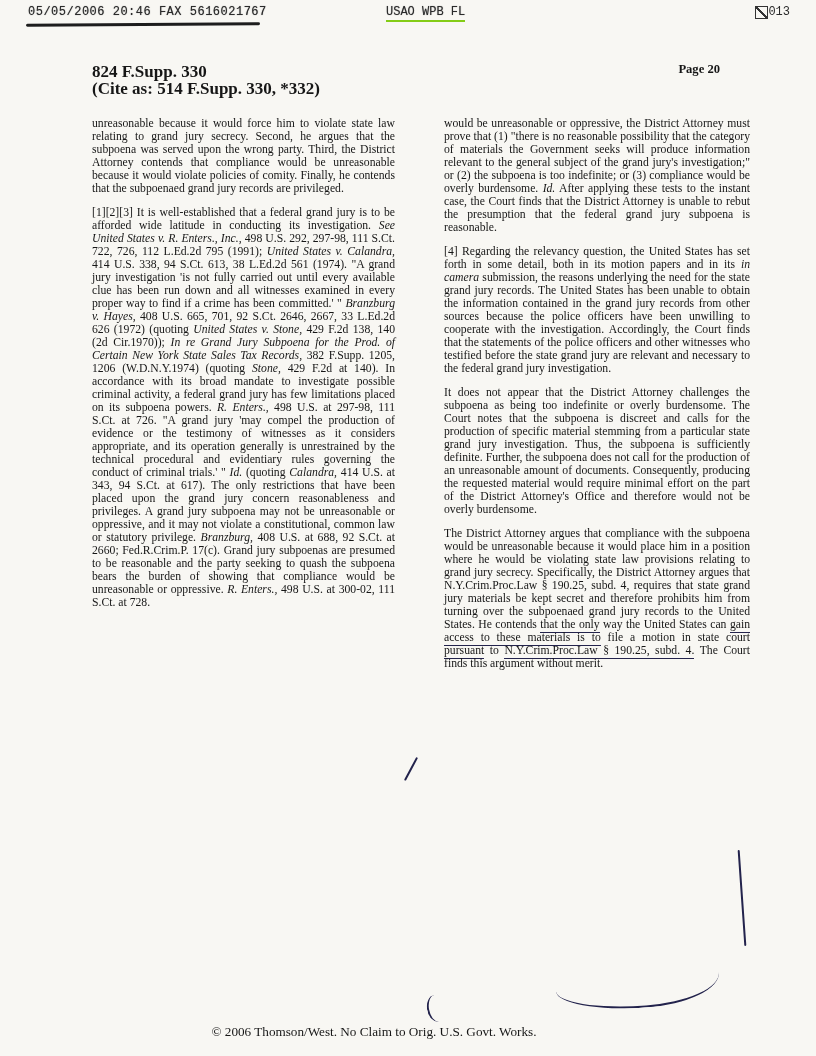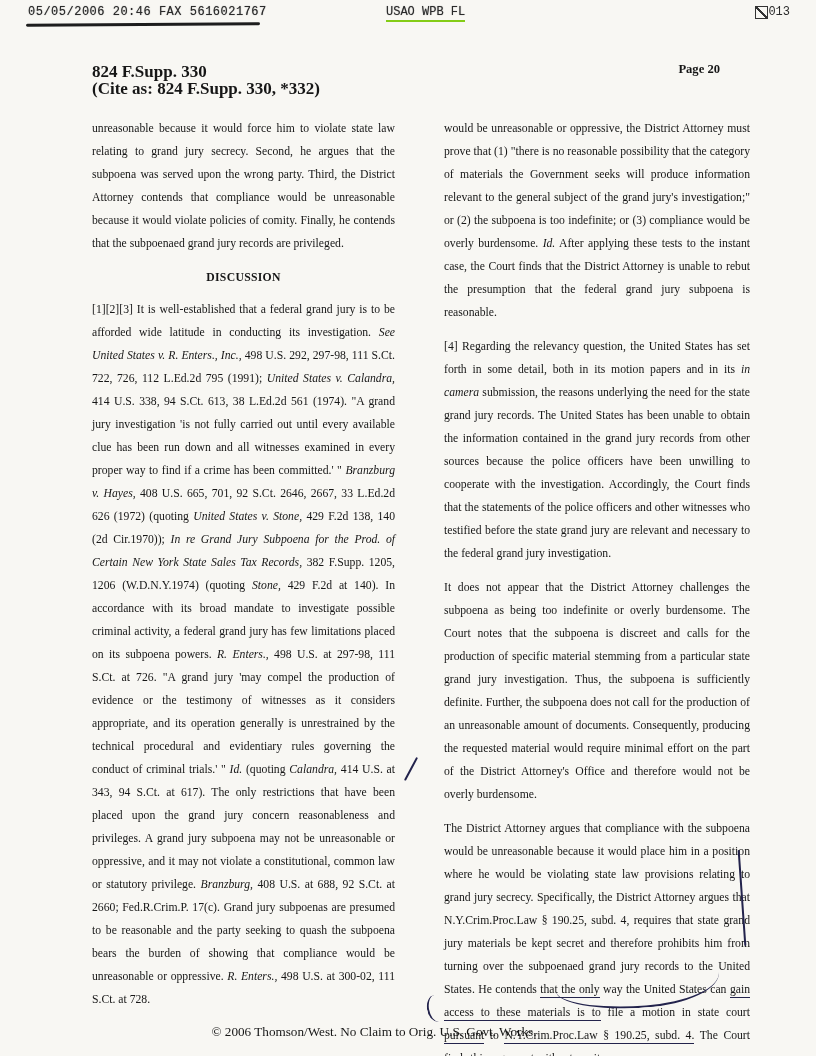--- a/index.html
+++ b/index.html
@@ -16,21 +16,21 @@
   .fax-office{position:absolute;left:340px;top:0;padding-bottom:1px;border-bottom:2px solid #84cc16;text-shadow:0 0 1px #888;margin-left:46px;}
   .fax-stamp{position:absolute;right:26px;top:0;display:flex;align-items:center;gap:0;}
   .stamp-box{width:11px;height:11px;border:1.5px solid #333;display:inline-block;
     background:linear-gradient(45deg,transparent 44%,#333 44%,#333 56%,transparent 56%);}
   .fax-underline{position:absolute;left:26px;top:18px;width:234px;height:2.5px;background:#1d1d1d;
     border-radius:2px;transform:rotate(-.4deg);}
   
   .case-header{position:absolute;top:64px;left:92px;font-weight:bold;font-size:17px;line-height:16.5px;}
   .page-label{position:absolute;top:62px;right:96px;font-weight:bold;font-size:12.6px;}
   
-  .column{position:absolute;top:117px;text-align:justify;font-size:11.7px;line-height:23px;}
+  .column{position:absolute;top:117px;text-align:justify;font-size:11.7px;line-height:13px;}
   .column.left{left:92px;width:303px;}
   .column.right{left:444px;width:306px;}
   .column p.para{margin:0 0 11px 0;}
   .heading{text-align:center;font-weight:bold;margin:3px 0 9px 0;letter-spacing:.3px;}
   .it{font-style:italic;}
   .bd{font-weight:bold;}
   .pen-underline{border-bottom:1.5px solid var(--ink);padding-bottom:.5px;}
   
   .footer{position:absolute;bottom:16px;left:0;width:748px;text-align:center;font-size:13.2px;}
   
@@ -54,27 +54,26 @@
   <span class="fax-office">USAO WPB FL</span>
   <span class="fax-stamp">
     <span class="stamp-box"></span>
     <span>013</span>
   </span>
   <div class="fax-underline"></div>
 </div>
 
 <div class="case-header">
   <div>824 F.Supp. 330</div>
-  <div>(Cite as: 824 F.Supp. 330, *332)</div>
+  <div>(Cite as: 514 F.Supp. 330, *332)</div>
 </div>
 <div class="page-label">Page 20</div>
 
 <div class="column left">
     <p class="para"><span>unreasonable because it would force him to violate state law relating to grand jury secrecy.  Second, he argues that the subpoena was served upon the wrong party.  Third, the District Attorney contends that compliance would be unreasonable because it would violate policies of comity.  Finally, he contends that the subpoenaed grand jury records are privileged.</span></p>
-    <div class="heading">DISCUSSION</div>
     <p class="para"><span>[1][2][3] It is well-established that a federal grand jury is to be afforded wide latitude in conducting its investigation.  </span><span class="it">See United States v. R. Enters., Inc.,</span><span> 498 U.S. 292, 297-98, 111 S.Ct. 722, 726, 112 L.Ed.2d 795 (1991);  </span><span class="it">United States v. Calandra,</span><span> 414 U.S. 338, 94 S.Ct. 613, 38 L.Ed.2d 561 (1974).  "A grand jury investigation 'is not fully carried out until every available clue has been run down and all witnesses examined in every proper way to find if a crime has been committed.' "  </span><span class="it">Branzburg v. Hayes,</span><span> 408 U.S. 665, 701, 92 S.Ct. 2646, 2667, 33 L.Ed.2d 626 (1972) (quoting </span><span class="it">United States v. Stone,</span><span> 429 F.2d 138, 140 (2d Cir.1970));  </span><span class="it">In re Grand Jury Subpoena for the Prod. of Certain New York State Sales Tax Records,</span><span> 382 F.Supp. 1205, 1206 (W.D.N.Y.1974) (quoting </span><span class="it">Stone,</span><span> 429 F.2d at 140).  In accordance with its broad mandate to investigate possible criminal activity, a federal grand jury has few limitations placed on its subpoena powers.  </span><span class="it">R. Enters.,</span><span> 498 U.S. at 297-98, 111 S.Ct. at 726.  "A grand jury 'may compel the production of evidence or the testimony of witnesses as it considers appropriate, and its operation generally is unrestrained by the technical procedural and evidentiary rules governing the conduct of criminal trials.' "  </span><span class="it">Id.</span><span> (quoting </span><span class="it">Calandra,</span><span> 414 U.S. at 343, 94 S.Ct. at 617).  The only restrictions that have been placed upon the grand jury concern reasonableness and privileges.  A grand jury subpoena may not be unreasonable or oppressive, and it may not violate a constitutional, common law or statutory privilege.  </span><span class="it">Branzburg,</span><span> 408 U.S. at 688, 92 S.Ct. at 2660;  Fed.R.Crim.P. 17(c).  Grand jury subpoenas are presumed to be reasonable and the party seeking to quash the subpoena bears the burden of showing that compliance would be unreasonable or oppressive.  </span><span class="it">R. Enters.,</span><span> 498 U.S. at 300-02, 111 S.Ct. at 728.</span></p>
   </div>
 <div class="column right">
     <p class="para"><span>would be unreasonable or oppressive, the District Attorney must prove that (1) "there is no reasonable possibility that the category of materials the Government seeks will produce information relevant to the general subject of the grand jury's investigation;" or (2) the subpoena is too indefinite; or (3) compliance would be overly burdensome.  </span><span class="it">Id.</span><span>  After applying these tests to the instant case, the Court finds that the District Attorney is unable to rebut the presumption that the federal grand jury subpoena is reasonable.</span></p>
     <p class="para"><span>[4] Regarding the relevancy question, the United States has set forth in some detail, both in its motion papers and in its </span><span class="it">in camera</span><span> submission, the reasons underlying the need for the state grand jury records.  The United States has been unable to obtain the information contained in the grand jury records from other sources because the police officers have been unwilling to cooperate with the investigation.  Accordingly, the Court finds that the statements of the police officers and other witnesses who testified before the state grand jury are relevant and necessary to the federal grand jury investigation.</span></p>
     <p class="para"><span>It does not appear that the District Attorney challenges the subpoena as being too indefinite or overly burdensome.  The Court notes that the subpoena is discreet and calls for the production of specific material stemming from a particular state grand jury investigation.  Thus, the subpoena is sufficiently definite.  Further, the subpoena does not call for the production of an unreasonable amount of documents.  Consequently, producing the requested material would require minimal effort on the part of the District Attorney's Office and therefore would not be overly burdensome.</span></p>
     <p class="para"><span>The District Attorney argues that compliance with the subpoena would be unreasonable because it would place him in a position where he would be violating state law provisions relating to grand jury secrecy.  Specifically, the District Attorney argues that N.Y.Crim.Proc.Law § 190.25, subd. 4, requires that state grand jury materials be kept secret and therefore prohibits him from turning over the subpoenaed grand jury records to the United States.  He contends </span><span class="pen-underline">that the only</span><span> way the United States can </span><span class="pen-underline">gain access to these materials is to</span><span> file a motion in state court </span><span class="pen-underline">pursuant</span><span> to </span><span class="pen-underline">N.Y.Crim.Proc.Law § 190.25, subd. 4.</span><span>  The Court finds this argument without merit.</span></p>
   </div>
 
 <div class="pen check"></div>

